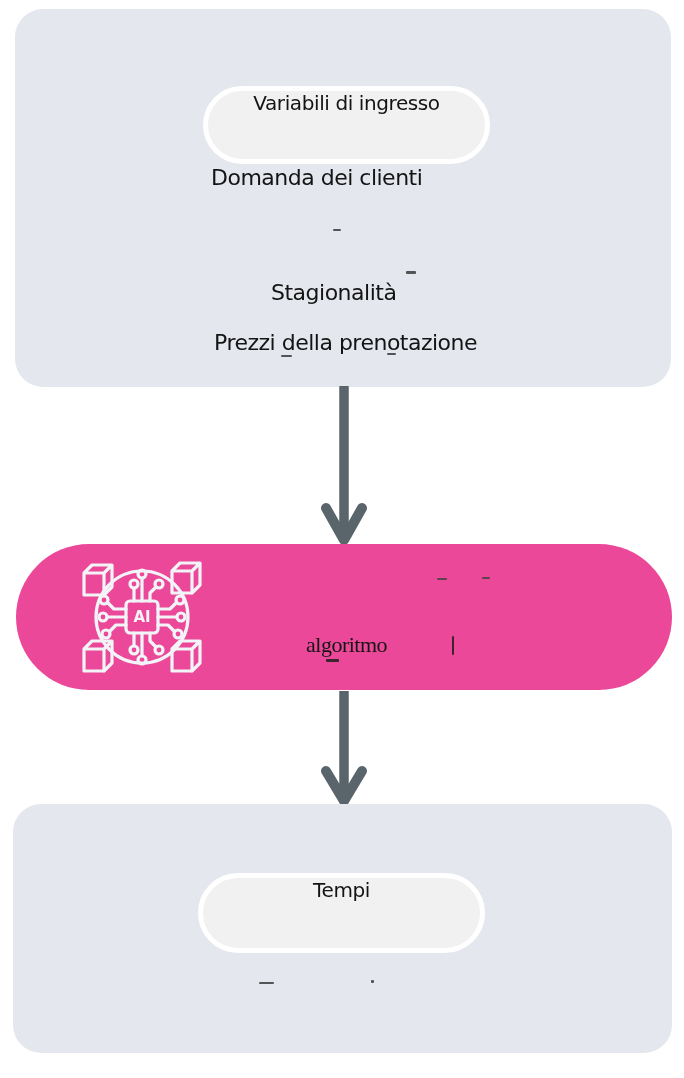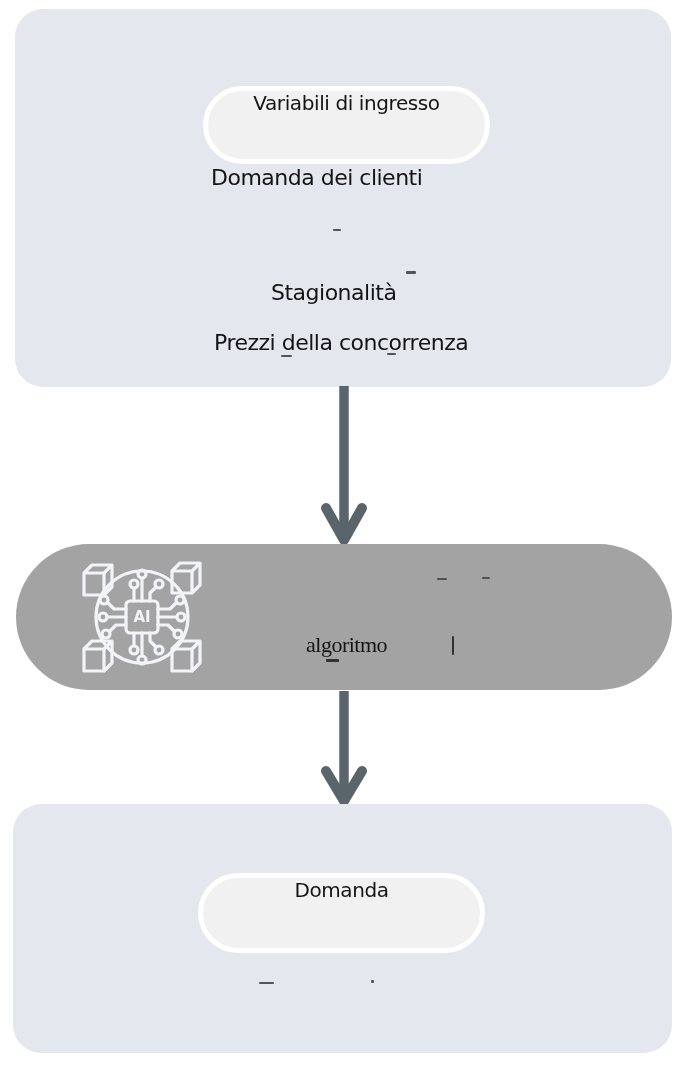--- a/index.html
+++ b/index.html
@@ -31,42 +31,42 @@
   .pill-input-title{left:188px;top:42px;width:287px;height:78px;}
   .pill-output-title{left:185px;top:34px;width:287px;height:80px;}
   .line-label{
     position:absolute;
     font-size:22px;line-height:22px;letter-spacing:-0.5px;
     white-space:nowrap;
   }
   .process-pill{
     position:absolute;
     left:16px;top:544px;width:656px;height:146px;
-    background:#a3a3a3;
+    background:#ec4899;
     border-radius:73px;
   }
   .ai-icon{
     position:absolute;left:62px;top:13px;width:128px;height:121px;
   }
   .arrow{position:absolute;}
   .mark{position:absolute;background:#3a3a3a;opacity:0.85;border-radius:1px;}
 </style>
 </head>
 <body>
 
 <div class="page">
 
   <div class="panel panel-input">
     <div class="pill-title pill-input-title">
       <span>Variabili di ingresso</span>
     </div>
   </div>
   <div class="line-label" style="left:211px;top:167px;">Domanda dei clienti</div>
   <div class="line-label" style="left:271px;top:250px;margin-top:32px;">Stagionalità</div>
-  <div class="line-label" style="left:214px;top:332px;">Prezzi della concorrenza</div>
+  <div class="line-label" style="left:214px;top:332px;">Prezzi della prenotazione</div>
 
   <div class="mark" style="left:333px;top:229px;width:8px;height:2px;"></div>
   <div class="mark" style="left:406px;top:271px;width:10px;height:2.5px;"></div>
   <div class="mark" style="left:281px;top:355px;width:11px;height:2px;"></div>
   <div class="mark" style="left:387px;top:353px;width:9px;height:2px;"></div>
 
   <svg class="arrow" style="left:317px;top:386px;" width="54" height="160" viewBox="0 0 54 160">
     <path d="M27,0 V146" stroke="#59646b" stroke-width="9.5" fill="none"></path>
     <path d="M9,122 L27,154 L45,122" stroke="#59646b" stroke-width="10" fill="none" stroke-linecap="round" stroke-linejoin="round"></path>
   </svg>
@@ -126,19 +126,19 @@
     <div class="mark" style="left:310px;top:115px;width:13px;height:2.5px;background:#1d1d1d;"></div>
   </div>
 
   <svg class="arrow" style="left:317px;top:691px;" width="54" height="115" viewBox="0 0 54 115">
     <path d="M27,0 V102" stroke="#59646b" stroke-width="9.5" fill="none"></path>
     <path d="M9,80 L27,110 L45,80" stroke="#59646b" stroke-width="10" fill="none" stroke-linecap="round" stroke-linejoin="round"></path>
   </svg>
 
   <div class="panel panel-output">
     <div class="pill-title pill-output-title">
-      <span>Domanda</span>
+      <span>Tempi</span>
     </div>
   </div>
   <div class="mark" style="left:259px;top:982px;width:15px;height:2px;"></div>
   <div class="mark" style="left:371px;top:980px;width:3px;height:3px;"></div>
 
 </div>
 
 </body></html>

